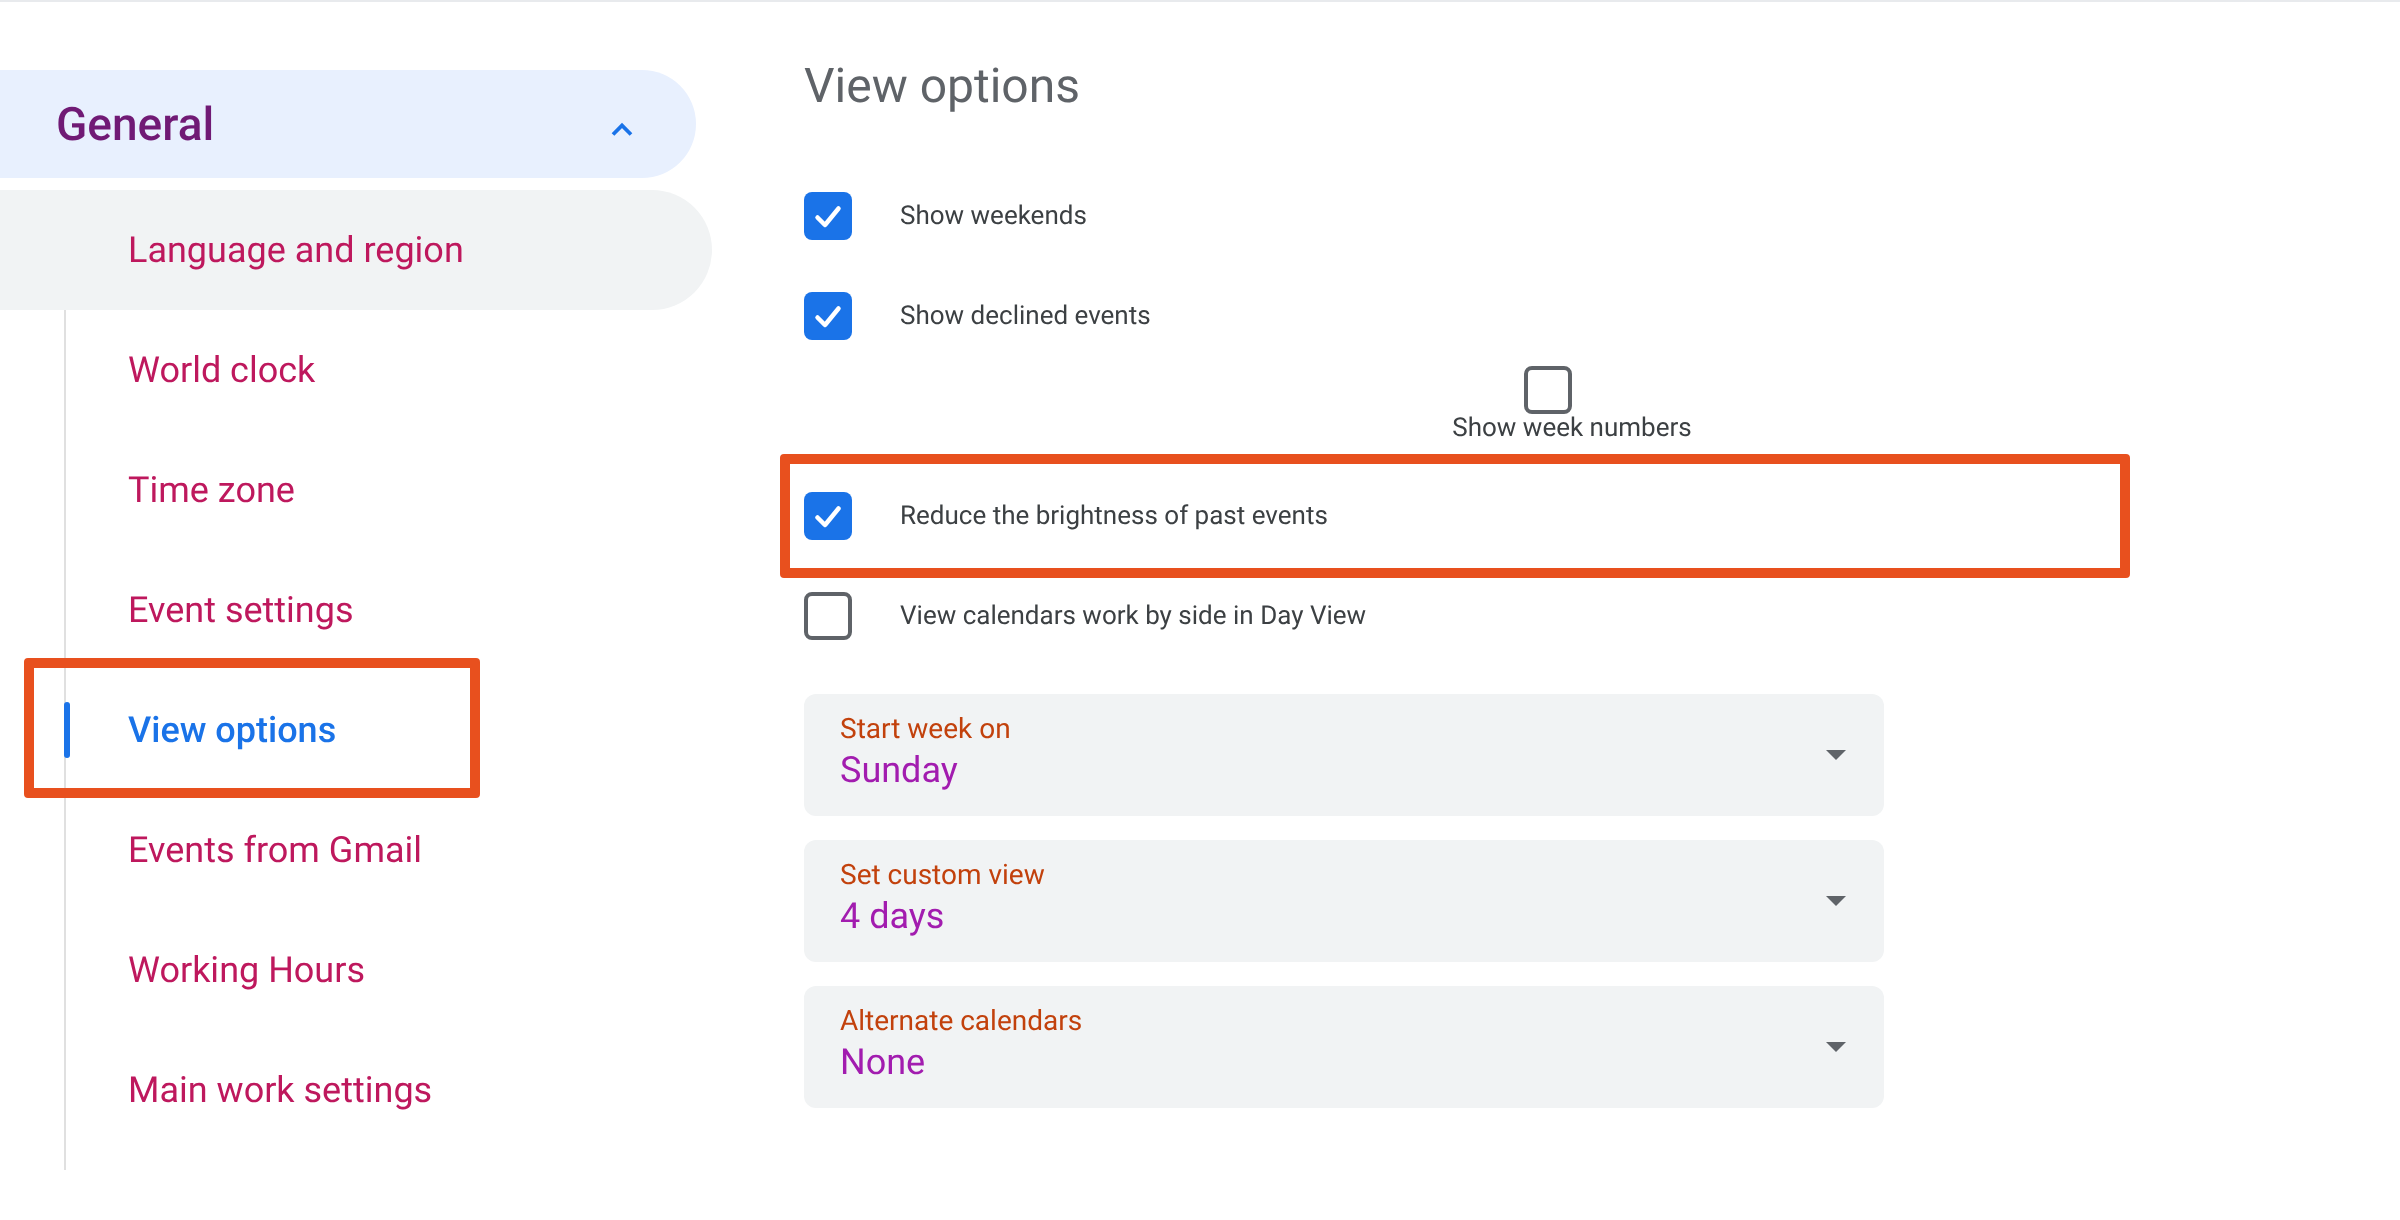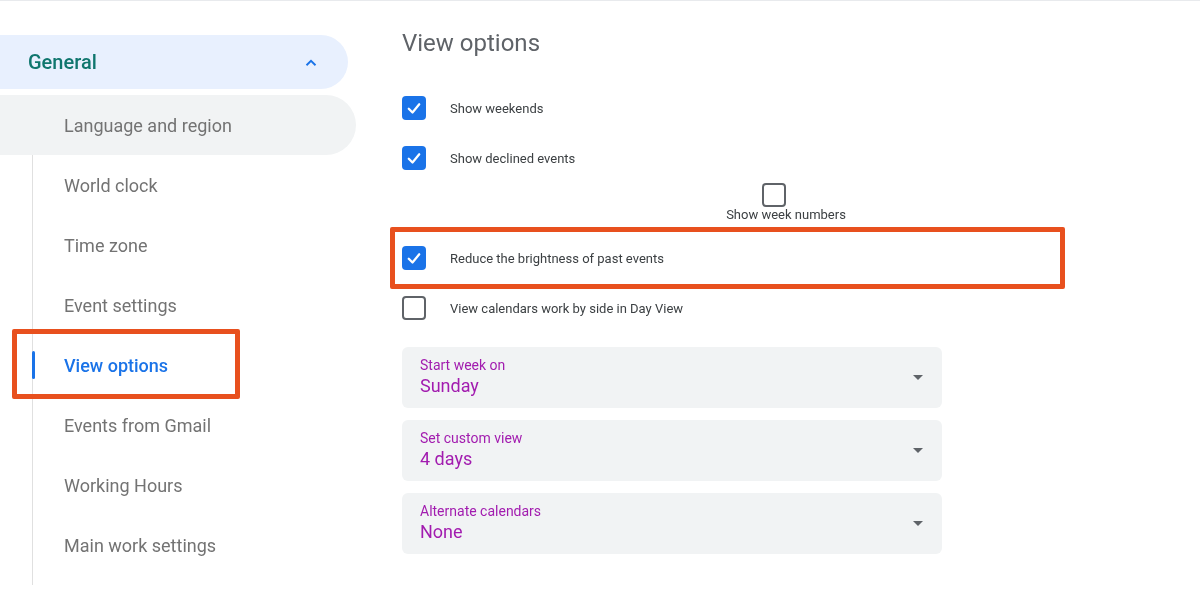--- a/index.html
+++ b/index.html
@@ -18,22 +18,22 @@
   .sidebar {
     width: 360px;
     padding-top: 34px;
     position: relative;
   }
   .sidebar-header {
     display: flex;
     align-items: center;
     justify-content: space-between;
     background: #e8f0fe;
-    color: #0f766e;
-    font-size: 20px;
+    color: #701a75;
+    font-size: 23px;
     font-weight: 500;
     height: 54px;
     padding: 0 28px;
     border-radius: 0 27px 27px 0;
     width: 348px;
     cursor: pointer;
   }
   .sidebar-header .chevron { width: 18px; height: 18px; }
   .sidebar-header .chevron svg { stroke: #1a73e8; }
 
@@ -46,21 +46,21 @@
     width: 1px;
     background: #e0e0e0;
   }
   .nav-item {
     position: relative;
     display: flex;
     align-items: center;
     height: 60px;
     padding-left: 64px;
     font-size: 18px;
-    color: #737373;
+    color: #be185d;
     width: 356px;
     border-radius: 0 30px 30px 0;
     cursor: pointer;
   }
   .nav-item.hover { background: #f1f3f4; }
   .nav-item.active {
     color: #1a73e8;
     font-weight: 500;
   }
   .nav-item.active::before {
@@ -140,21 +140,21 @@
     border-radius: 6px;
     padding: 10px 18px 12px 18px;
     margin-bottom: 12px;
     display: flex;
     align-items: center;
     justify-content: space-between;
     cursor: pointer;
     width: 540px;
   }
   .dropdown .dd-text { display: flex; flex-direction: column; }
-  .dd-label { font-size: 14px; color: #a21caf; margin-bottom: 2px; }
+  .dd-label { font-size: 14px; color: #c2410c; margin-bottom: 2px; }
   .dd-value { font-size: 18px; color: #a21caf; }
   .dd-caret { color: #5f6368; }
   .dd-caret svg { width: 12px; height: 8px; }
 </style>
 </head>
 <body>
 
 <div class="layout">
   <nav class="sidebar">
     <div class="sidebar-header">

